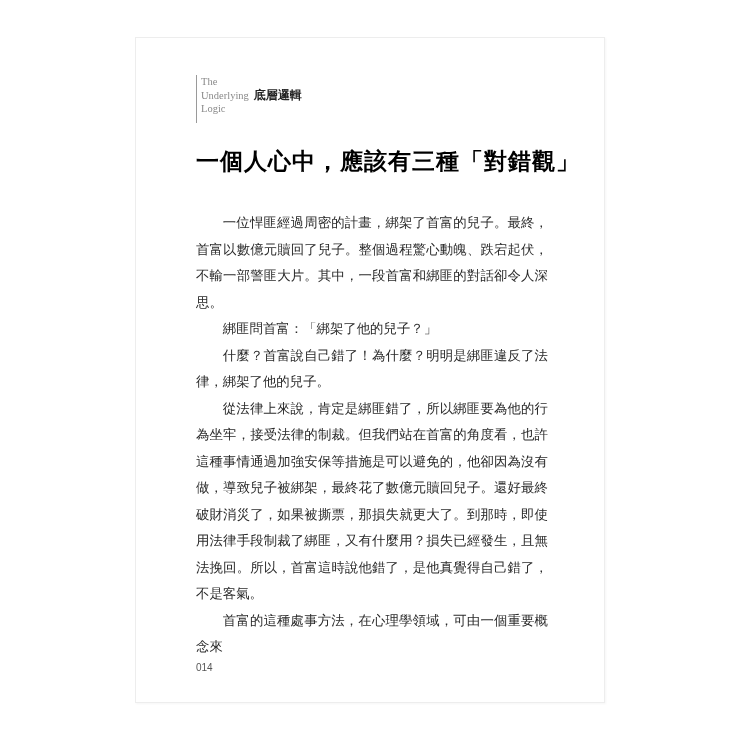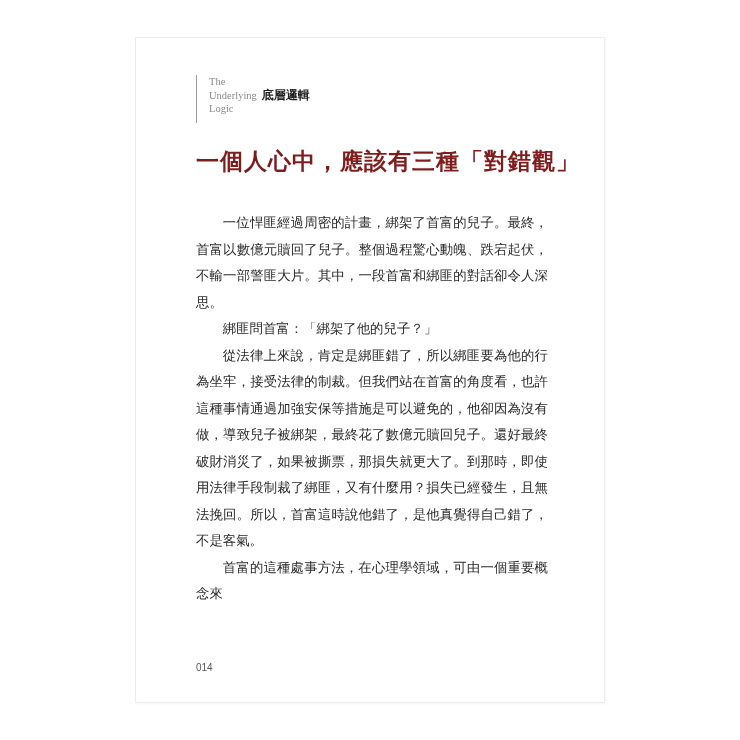--- a/index.html
+++ b/index.html
@@ -4,32 +4,32 @@
   <style>
     html, body { margin: 0; padding: 0; background: #ffffff; }
     body { width: 740px; height: 740px; position: relative; overflow: hidden; }
     .page {
       position: absolute; left: 135px; top: 37px; width: 470px; height: 666px;
       background: #ffffff; border: 1px solid #ededed; box-sizing: border-box;
       box-shadow: 1px 1px 2px rgba(0,0,0,0.04);
     }
     .running-head {
       position: absolute; left: 196px; top: 75px; height: 48px;
-      border-left: 1px solid #9a9a9a; padding-left: 12px;
+      border-left: 1px solid #9a9a9a; padding-left: 4px;
       font-family: "Liberation Serif", "DejaVu Serif", serif;
       font-size: 10.5px; line-height: 13.5px; color: #8a8a8a;
     }
     .running-head .zh {
       color: #222; font-weight: bold; font-family: "DejaVu Serif", serif;
       font-size: 12px; margin-left: 5px;
     }
     .chapter-title {
       position: absolute; left: 196px; top: 146px; width: 360px;
       font-family: "DejaVu Serif", "Liberation Serif", serif;
-      font-weight: bold; font-size: 23px; line-height: 30px; color: #7f1d1d;
+      font-weight: bold; font-size: 23px; line-height: 30px; color: #000000;
       letter-spacing: 1px; white-space: nowrap;
     }
     .body-text {
       position: absolute; left: 196px; top: 210px; width: 352px;
       font-family: "DejaVu Serif", "Liberation Serif", serif;
       font-size: 13.4px; line-height: 26.5px; color: #2a2a2a;
     }
     .body-text p { margin: 0; text-indent: 2em; text-align: justify; text-align-last: left; }
     .page-number {
       position: absolute; left: 196px; top: 662px;
@@ -46,17 +46,18 @@
   <div>The</div>
   <div><span>Underlying</span><span class="zh">底層邏輯</span></div>
   <div>Logic</div>
 </div>
 
 <div class="chapter-title">一個人心中，應該有三種「對錯觀」</div>
 
 <div class="body-text">
   <p>一位悍匪經過周密的計畫，綁架了首富的兒子。最終，首富以數億元贖回了兒子。整個過程驚心動魄、跌宕起伏，不輸一部警匪大片。其中，一段首富和綁匪的對話卻令人深思。</p>
   <p>綁匪問首富：「綁架了他的兒子？」</p>
+  <p>什麼？首富說自己錯了！為什麼？明明是綁匪違反了法律，綁架了他的兒子。</p>
   <p>從法律上來說，肯定是綁匪錯了，所以綁匪要為他的行為坐牢，接受法律的制裁。但我們站在首富的角度看，也許這種事情通過加強安保等措施是可以避免的，他卻因為沒有做，導致兒子被綁架，最終花了數億元贖回兒子。還好最終破財消災了，如果被撕票，那損失就更大了。到那時，即使用法律手段制裁了綁匪，又有什麼用？損失已經發生，且無法挽回。所以，首富這時說他錯了，是他真覺得自己錯了，不是客氣。</p>
   <p>首富的這種處事方法，在心理學領域，可由一個重要概念來</p>
 </div>
 
 <div class="page-number">014</div>
 
 </body></html>

